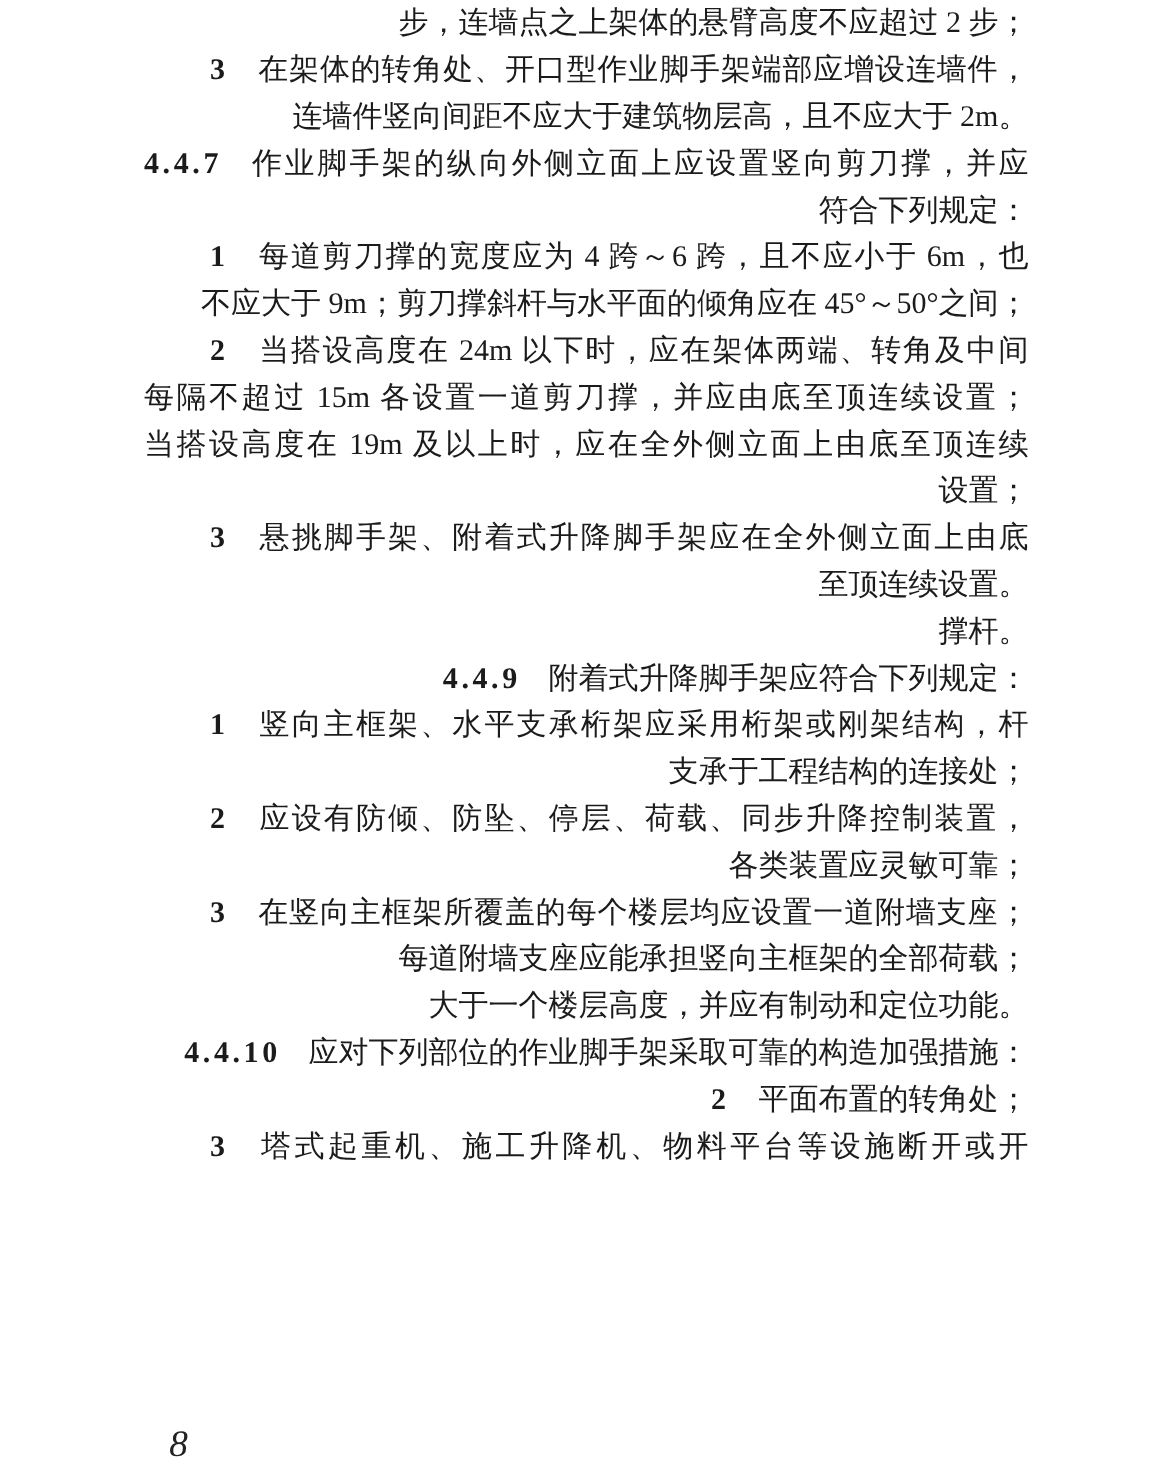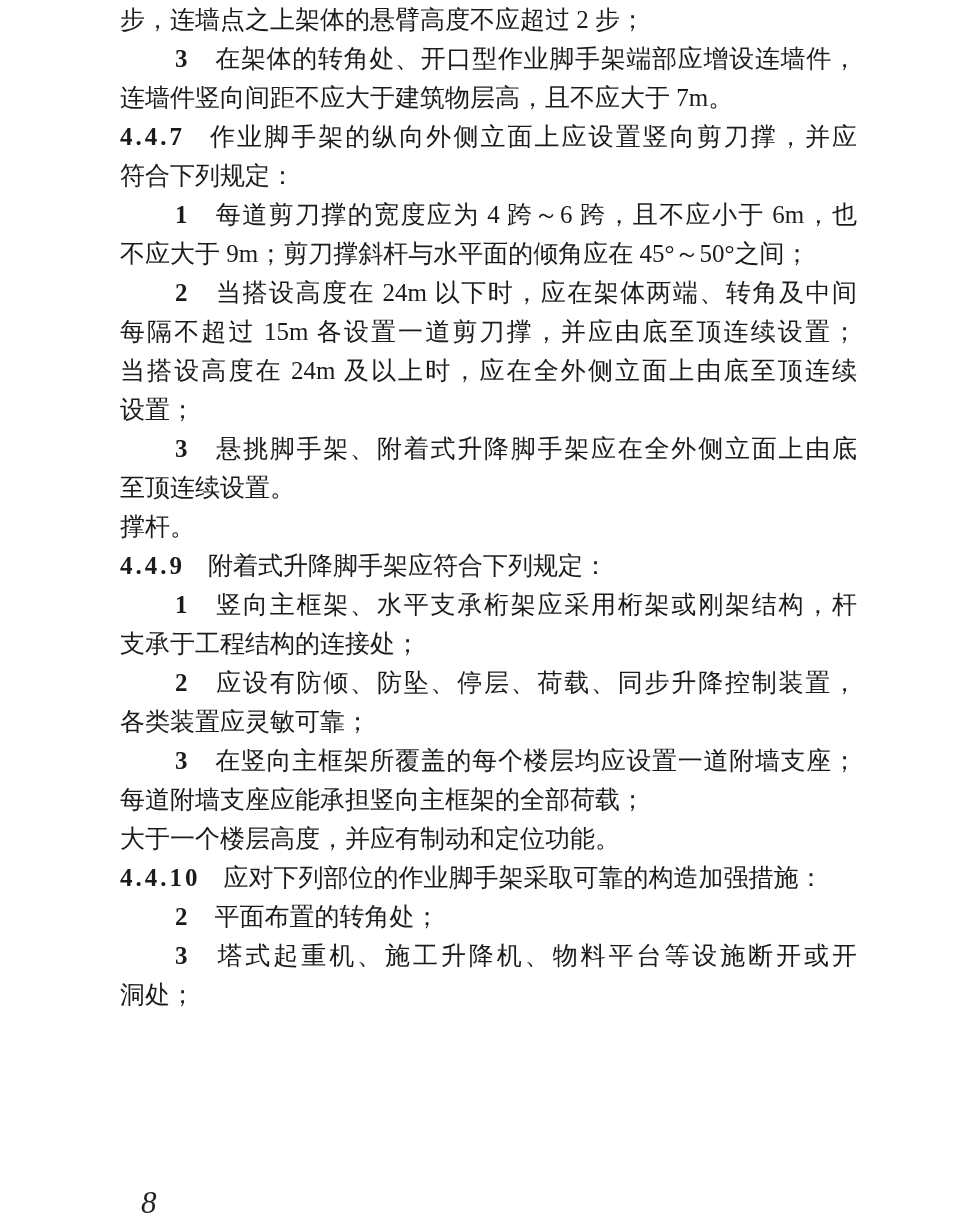--- a/index.html
+++ b/index.html
@@ -21,21 +21,21 @@
   .text-block {
     position: absolute;
     left: 120px;
     top: 0px;
     width: 737px;
     font-size: 25px;
     line-height: 39px;
   }
   .line {
     height: 39px;
-    text-align: left;
+    text-align: right;
     white-space: normal;
   }
   .line.just {
     text-align: justify;
     text-align-last: justify;
     text-justify: inter-ideograph;
   }
   .line.indent {
     padding-left: 55px;
   }
@@ -59,39 +59,38 @@
     color: #222222;
   }
 </style>
 </head>
 <body>
 
 <main class="page">
   <section class="text-block">
       <div class="line">步，连墙点之上架体的悬臂高度不应超过 2 步；</div>
       <div class="line just indent"><span class="itemnum">3</span>在架体的转角处、开口型作业脚手架端部应增设连墙件，</div>
-      <div class="line">连墙件竖向间距不应大于建筑物层高，且不应大于 7m。</div>
+      <div class="line">连墙件竖向间距不应大于建筑物层高，且不应大于 2m。</div>
       <div class="line just"><span class="secnum">4.4.7</span>作业脚手架的纵向外侧立面上应设置竖向剪刀撑，并应</div>
       <div class="line">符合下列规定：</div>
       <div class="line just indent"><span class="itemnum">1</span>每道剪刀撑的宽度应为 4 跨～6 跨，且不应小于 6m，也</div>
       <div class="line">不应大于 9m；剪刀撑斜杆与水平面的倾角应在 45°～50°之间；</div>
       <div class="line just indent"><span class="itemnum">2</span>当搭设高度在 24m 以下时，应在架体两端、转角及中间</div>
       <div class="line just">每隔不超过 15m 各设置一道剪刀撑，并应由底至顶连续设置；</div>
-      <div class="line just">当搭设高度在 24m 及以上时，应在全外侧立面上由底至顶连续</div>
+      <div class="line just">当搭设高度在 19m 及以上时，应在全外侧立面上由底至顶连续</div>
       <div class="line">设置；</div>
       <div class="line just indent"><span class="itemnum">3</span>悬挑脚手架、附着式升降脚手架应在全外侧立面上由底</div>
       <div class="line">至顶连续设置。</div>
       <div class="line">撑杆。</div>
       <div class="line"><span class="secnum">4.4.9</span>附着式升降脚手架应符合下列规定：</div>
       <div class="line just indent"><span class="itemnum">1</span>竖向主框架、水平支承桁架应采用桁架或刚架结构，杆</div>
       <div class="line">支承于工程结构的连接处；</div>
       <div class="line just indent"><span class="itemnum">2</span>应设有防倾、防坠、停层、荷载、同步升降控制装置，</div>
       <div class="line">各类装置应灵敏可靠；</div>
       <div class="line just indent"><span class="itemnum">3</span>在竖向主框架所覆盖的每个楼层均应设置一道附墙支座；</div>
       <div class="line">每道附墙支座应能承担竖向主框架的全部荷载；</div>
       <div class="line">大于一个楼层高度，并应有制动和定位功能。</div>
       <div class="line"><span class="secnum">4.4.10</span>应对下列部位的作业脚手架采取可靠的构造加强措施：</div>
       <div class="line indent"><span class="itemnum">2</span>平面布置的转角处；</div>
       <div class="line just indent"><span class="itemnum">3</span>塔式起重机、施工升降机、物料平台等设施断开或开</div>
-      <div class="line">洞处；</div>
     </section>
   <div class="page-number">8</div>
 </main>
 
 </body></html>

